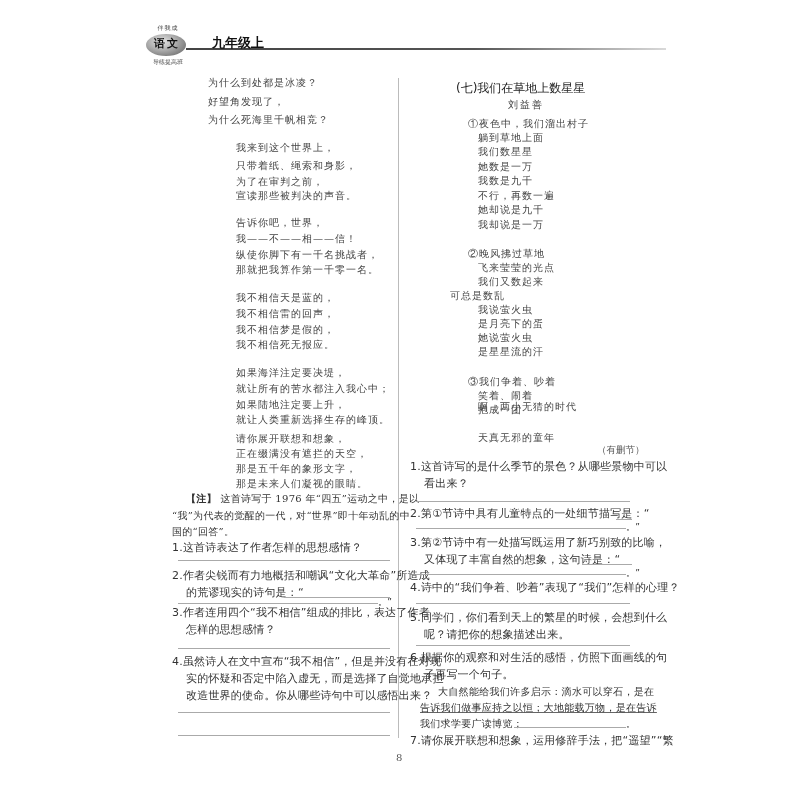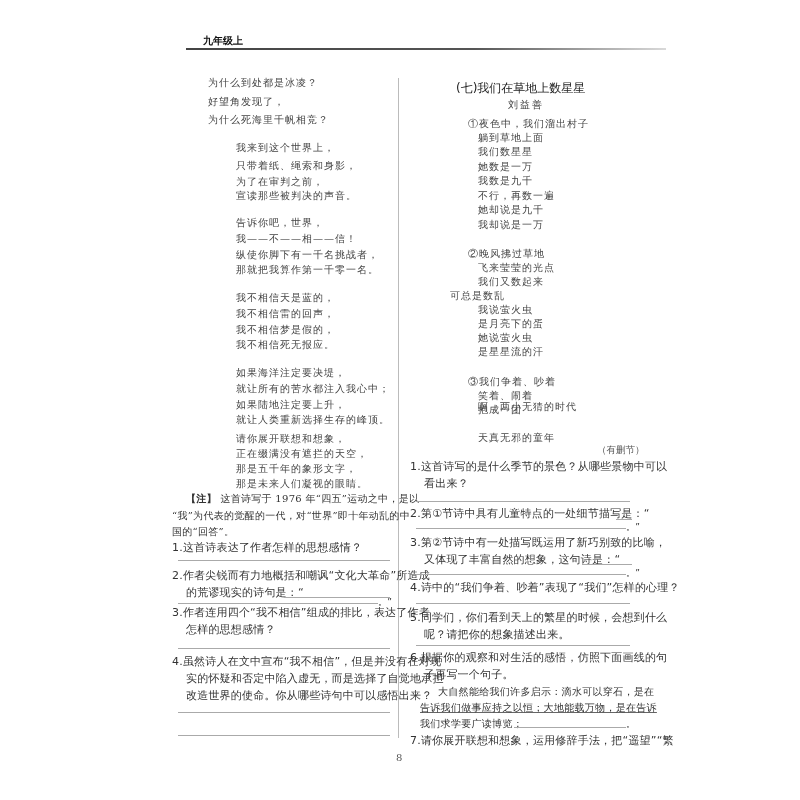--- a/index.html
+++ b/index.html
@@ -8,41 +8,47 @@
 
   .header { position: absolute; left: 0; top: 0; width: 800px; height: 70px; }
   .logo { position: absolute; left: 140px; top: 22px; width: 56px; height: 48px; }
   .logo-ball { position: absolute; left: 6px; top: 12px; width: 40px; height: 22px; border-radius: 50%;
     background: radial-gradient(ellipse at 40% 35%, #e8e8e8 0%, #9a9a9a 55%, #5a5a5a 100%); }
   .logo-main { position: absolute; left: 8px; top: 14px; width: 38px; text-align: center; font-size: 11px; font-weight: bold; color: #111; letter-spacing: 2px; font-family: "DejaVu Sans", sans-serif; }
   .logo-top { position: absolute; left: 10px; top: 2px; width: 36px; text-align: center; font-size: 6px; color: #444; letter-spacing: 1px; font-family: "DejaVu Sans", sans-serif; }
   .logo-bottom { position: absolute; left: 2px; top: 36px; width: 52px; text-align: center; font-size: 6px; color: #444; font-family: "DejaVu Sans", sans-serif; }
   .header-rule { position: absolute; left: 186px; top: 48px; width: 480px; height: 2px;
     background: linear-gradient(to right, #444 0%, #555 60%, rgba(160,160,160,0.4) 100%); }
-  .grade { position: absolute; left: 203px; top: 34px; font-size: 10px; font-weight: bold; color: #111; font-family: "DejaVu Sans", sans-serif; }
+  .grade { position: absolute; left: 212px; top: 34px; font-size: 13px; font-weight: bold; color: #111; font-family: "DejaVu Sans", sans-serif; }
 
   .col-divider { position: absolute; left: 398px; top: 78px; width: 1px; height: 660px; background: #bbb; }
 
   .poem-line { position: absolute; font-size: 10px; line-height: 14px; color: #444; white-space: nowrap; letter-spacing: 1px; }
   .q { position: absolute; font-size: 11px; line-height: 16px; color: #333; letter-spacing: 0.2px; font-family: "DejaVu Sans", sans-serif; }
   .q-indent { padding-left: 14px; }
   .ans-line { position: absolute; height: 1px; background: #aaa; }
   .note { position: absolute; font-size: 10px; line-height: 16px; color: #333; letter-spacing: 0.3px; }
   .note b { font-family: "DejaVu Sans", sans-serif; }
 
   .title { position: absolute; left: 456px; top: 80px; font-size: 12px; color: #222; font-family: "DejaVu Sans", sans-serif; }
   .author { position: absolute; left: 508px; top: 98px; font-size: 10px; color: #444; letter-spacing: 2px; }
   .omit { position: absolute; left: 597px; top: 444px; font-size: 9.5px; color: #555; }
   .underlined { text-decoration: underline; text-decoration-color: #666; }
   .page-num { position: absolute; left: 396px; top: 752px; font-size: 10px; color: #555; }
 </style>
 </head>
 <body>
 
 <div class="header">
+  <div class="logo">
+    <div class="logo-ball"></div>
+    <div class="logo-top">伴我成</div>
+    <div class="logo-main">语文</div>
+    <div class="logo-bottom">导练提高班</div>
+  </div>
   <div class="header-rule"></div>
   <div class="grade">九年级上</div>
 </div>
 
 <div class="col-divider"></div>
 
 <div>
   <div class="poem-line" style="left:208px;top:76px">为什么到处都是冰凌？</div>
   <div class="poem-line" style="left:208px;top:95px">好望角发现了，</div>
   <div class="poem-line" style="left:208px;top:113px">为什么死海里千帆相竞？</div>

